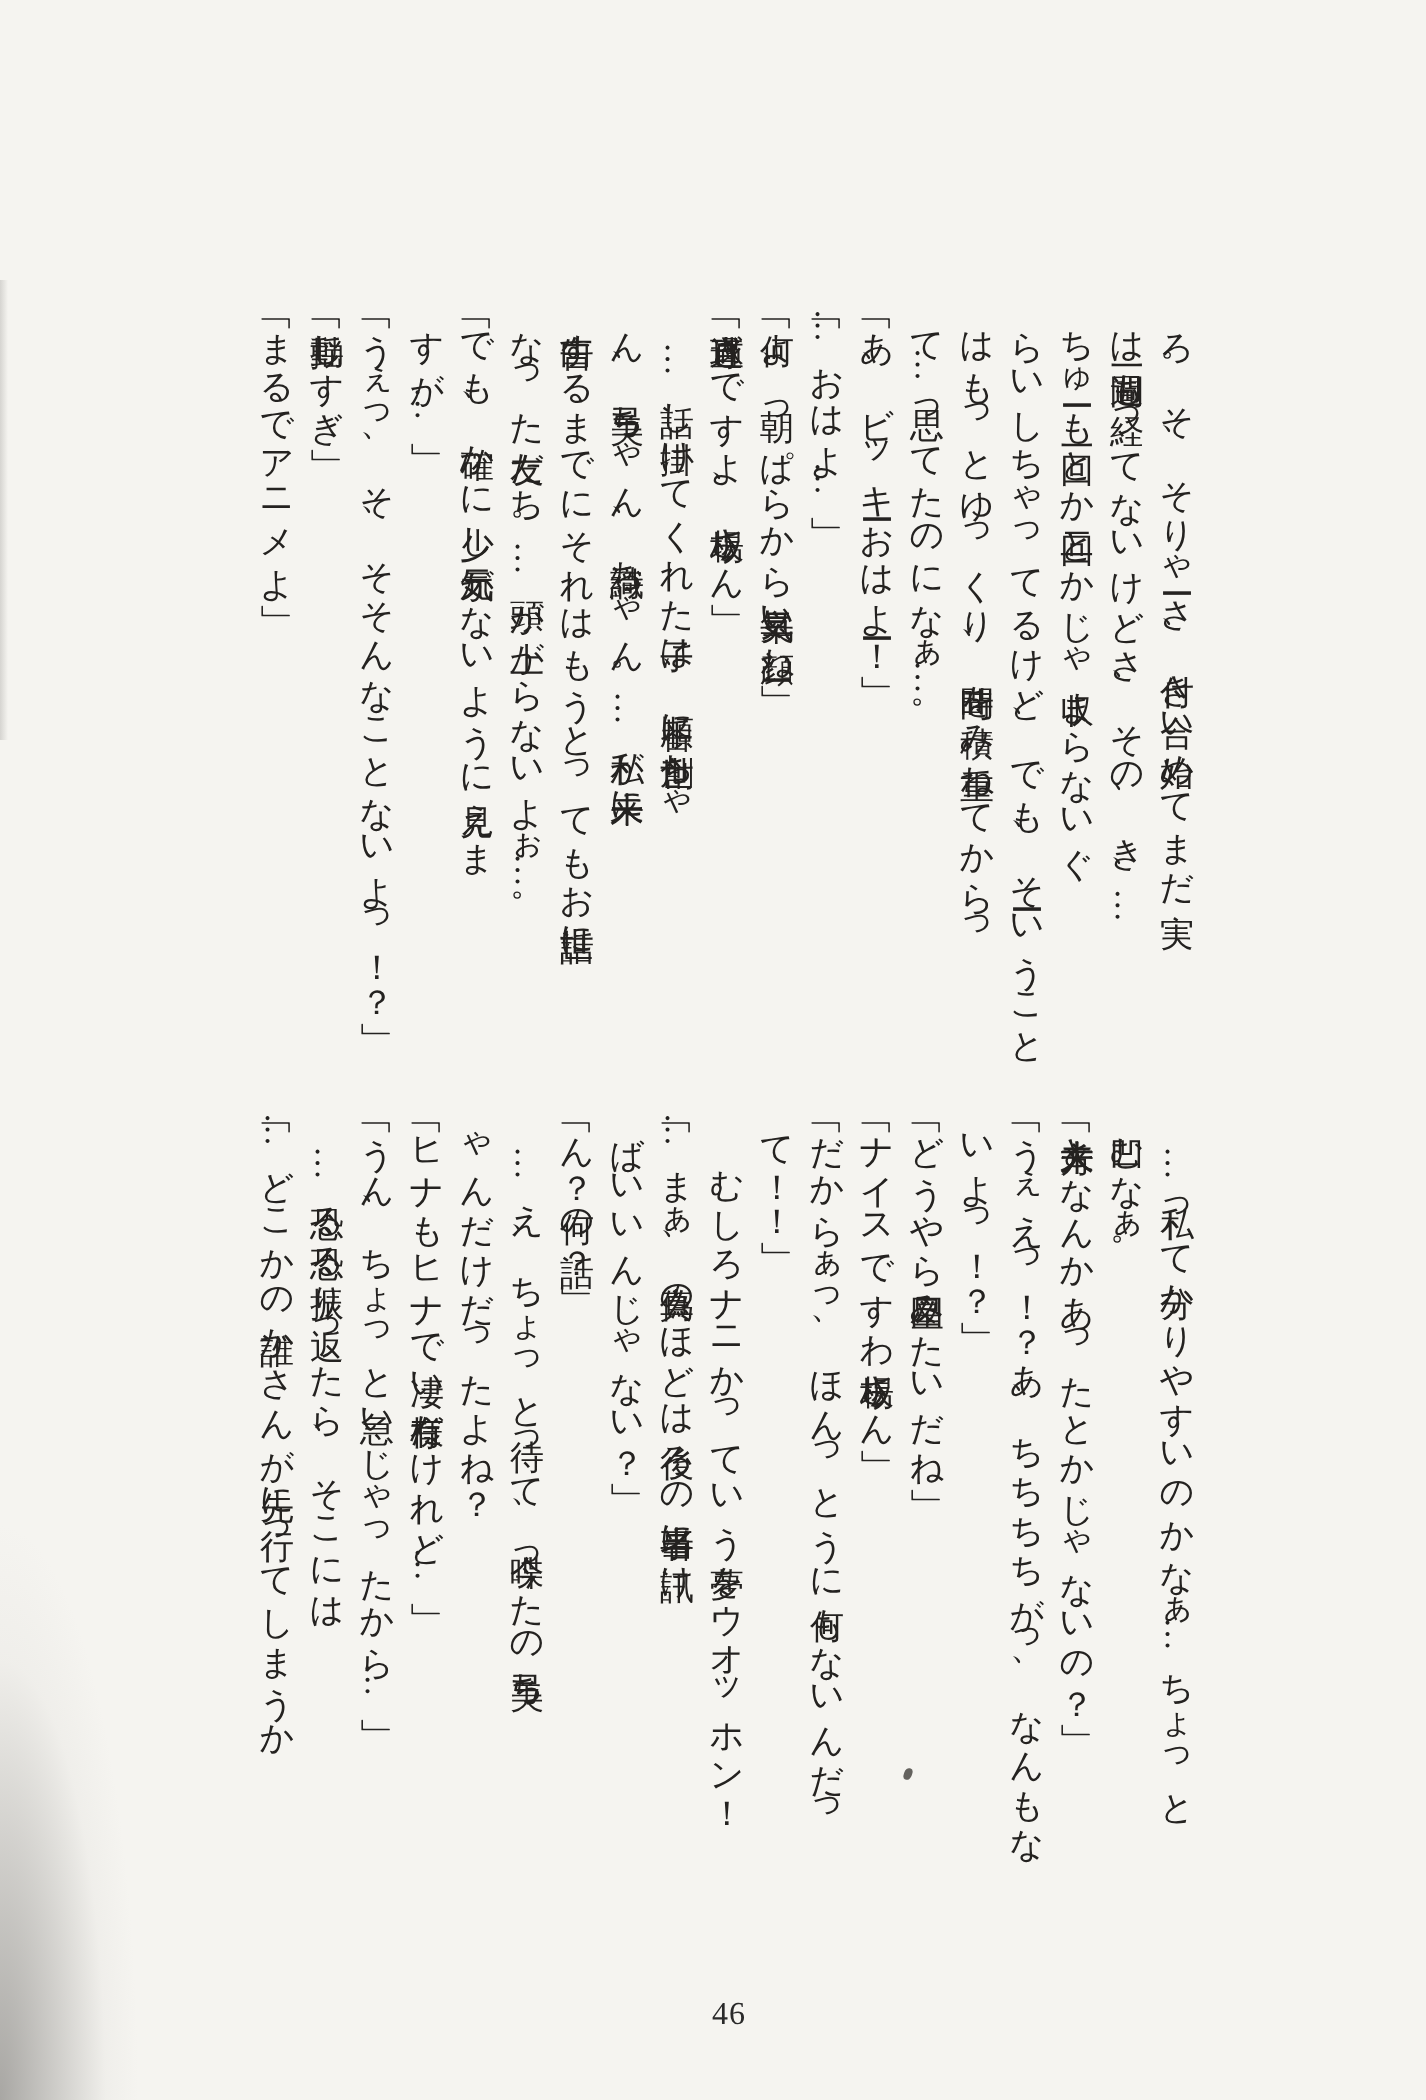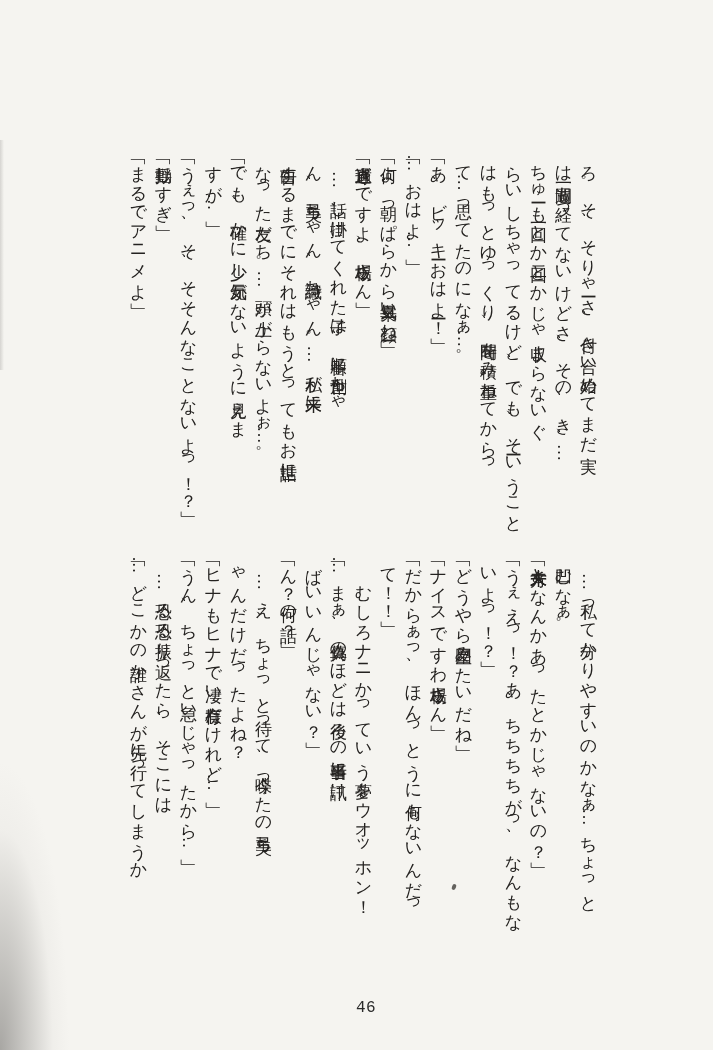--- a/index.html
+++ b/index.html
@@ -23,21 +23,21 @@
     white-space: nowrap;
   }
   .band-top { top: 154px; height: 350px; }
   .band-bottom { top: 556px; height: 352px; }
   .line { }
   .line.indent { text-indent: 17px; }
   .page-number {
     position: absolute;
     left: 356px;
     top: 999px;
-    font-family: Liberation Mono, monospace;
+    font-family: Liberation Serif, serif;
     font-size: 16px;
     letter-spacing: 0.5px;
     color: #2a2a2a;
   }
   .gutter-shadow {
     position: absolute;
     left: 0;
     bottom: 0;
     width: 80px;
     height: 400px;

